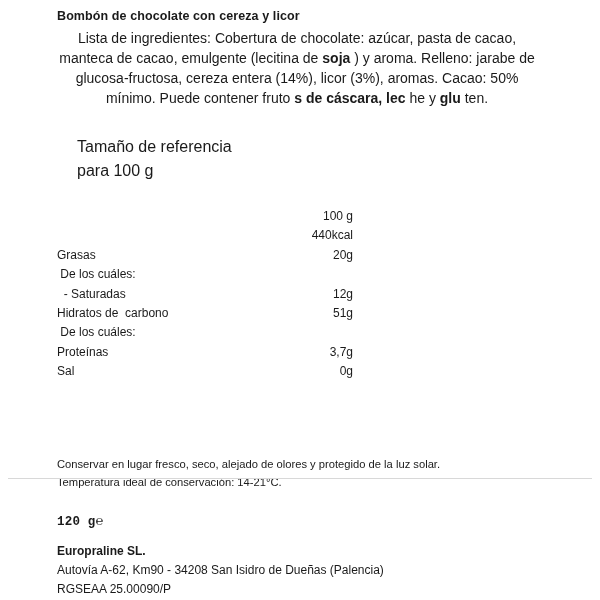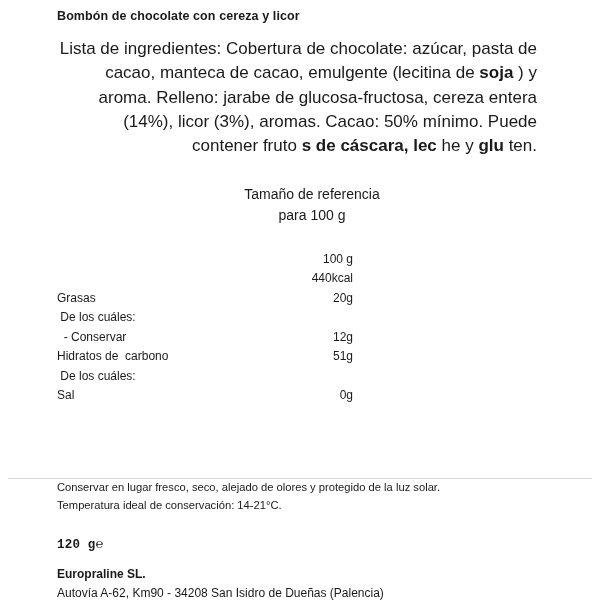--- a/index.html
+++ b/index.html
@@ -24,32 +24,31 @@
     box-sizing: border-box;
   }
   .title {
     font-size: 12.5px;
     font-weight: bold;
     letter-spacing: 0.1px;
     margin-top: 8px;
     line-height: 1.3;
   }
   .ingredients {
-    font-size: 17px;
+    font-size: 14px;
     line-height: 1.42;
-    margin-top: 13px;
+    margin-top: 5px;
     width: 480px;
-    text-align: right;
+    text-align: center;
   }
   .ingredients b { font-weight: bold; }
 
   .ref-block {
     margin-top: 26px;
-    text-align: center;
-    font-size: 14px;
+    font-size: 16px;
     line-height: 1.5;
     padding-left: 20px;
   }
 
   .nut-table {
     margin-top: 24px;
     width: 300px;
     border-collapse: collapse;
     font-size: 12px;
   }
@@ -131,30 +130,34 @@
       </tr>
       <tr>
         <td class="name">Grasas</td>
         <td class="val">20g</td>
       </tr>
       <tr class="row-sub">
         <td class="name"> De los cuáles:</td>
         <td class="val"></td>
       </tr>
       <tr class="row-sub">
-        <td class="name">  - Conservar</td>
+        <td class="name">  - Saturadas</td>
         <td class="val">12g</td>
       </tr>
       <tr>
         <td class="name">Hidratos de  carbono</td>
         <td class="val">51g</td>
       </tr>
       <tr class="row-sub">
         <td class="name"> De los cuáles:</td>
         <td class="val"></td>
+      </tr>
+      <tr>
+        <td class="name">Proteínas</td>
+        <td class="val">3,7g</td>
       </tr>
       <tr>
         <td class="name">Sal</td>
         <td class="val">0g</td>
       </tr>
     </tbody>
   </table>
 
   <div class="storage">
     <div>Conservar en lugar fresco, seco, alejado de olores y protegido de la luz solar.</div>

